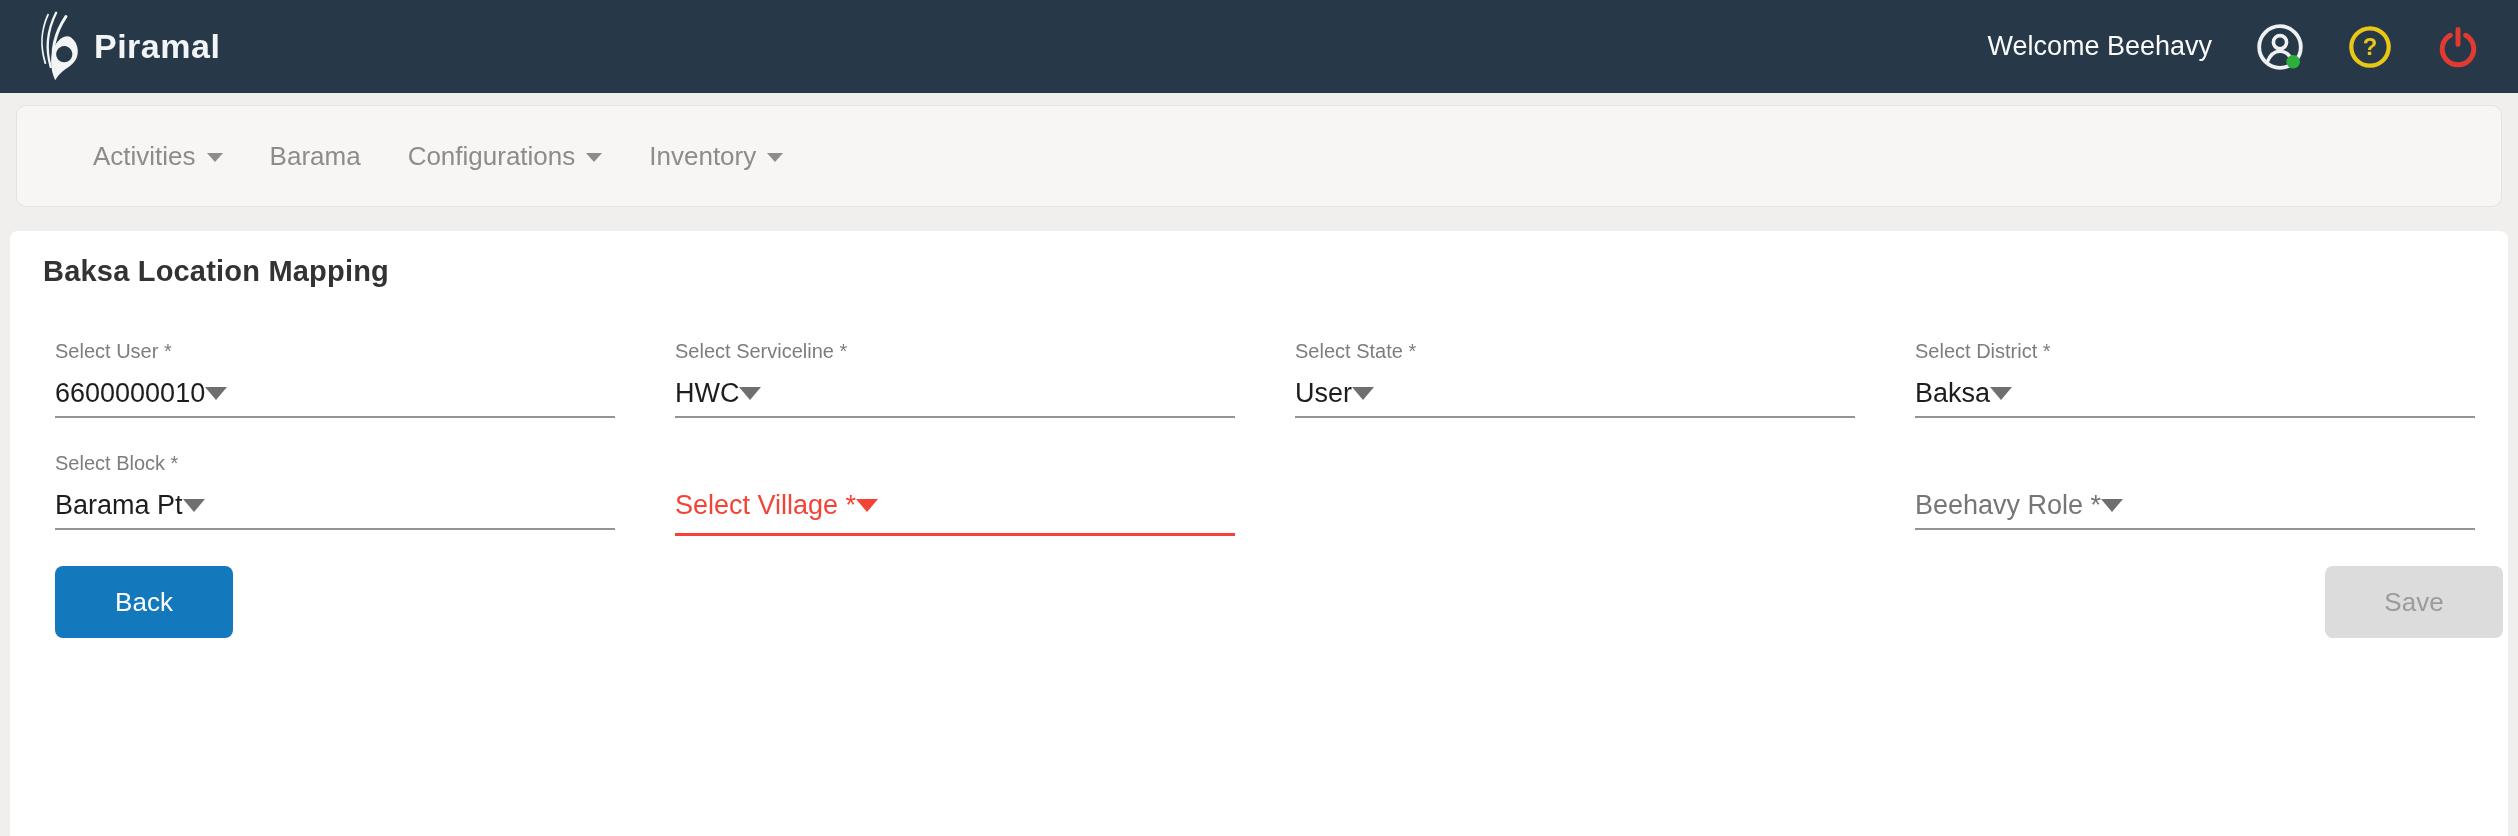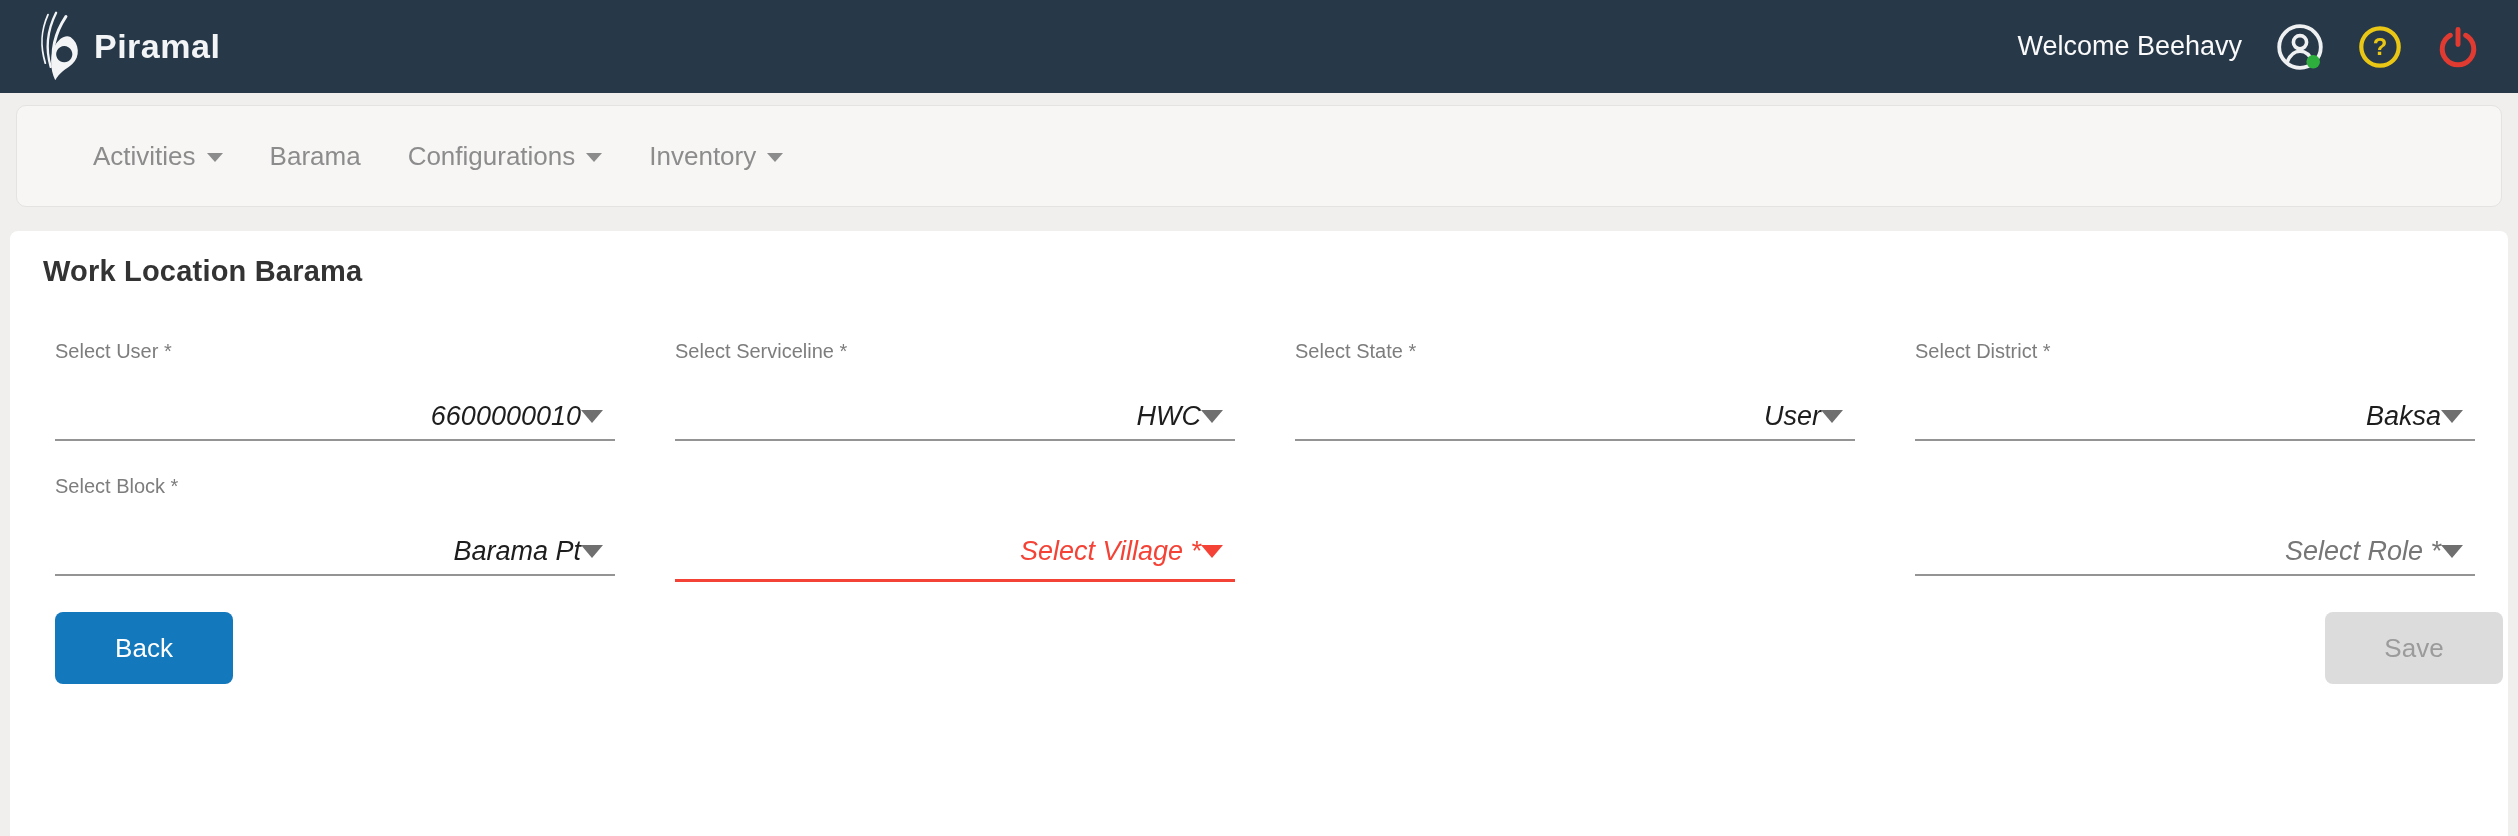--- a/index.html
+++ b/index.html
@@ -4,21 +4,21 @@
 <style>
   * { margin:0; padding:0; box-sizing:border-box; }
   html,body { width:2518px; height:836px; overflow:hidden;
     font-family:"Liberation Sans","DejaVu Sans",sans-serif; background:#f0efee; }
 
   
   .app-header { height:93px; background:#273849; display:flex; align-items:center;
     padding:0 38px 0 30px; }
   .brand { display:flex; align-items:center; gap:10px; }
   .brand-name { color:#f2f4f6; font-size:34px; font-weight:bold; letter-spacing:.5px; }
-  .header-right { margin-left:auto; display:flex; align-items:center; gap:34px; }
+  .header-right { margin-left:auto; display:flex; align-items:center; gap:44px; }
   .welcome { color:#fafafa; font-size:27px; }
   .hicon { display:flex; align-items:center; justify-content:center; cursor:pointer; }
 
   
   .nav-card { margin:12px 16px 0 16px; height:102px; background:#f7f6f5;
     border:1px solid #e4e3e2; border-radius:10px; display:flex; align-items:center;
     padding-left:76px; gap:47px; }
   .nav-item { display:flex; align-items:center; gap:11px; color:#8c8c8c;
     font-size:26px; cursor:pointer; }
   .nav-caret { width:0; height:0; border-left:8px solid transparent;
@@ -27,23 +27,23 @@
   
   .main-card { margin:24px 10px 0 10px; height:620px; background:#ffffff;
     border-radius:8px; }
   .page-title { padding:24px 0 0 33px; font-size:29px; font-weight:bold;
     color:#333333; letter-spacing:.2px; }
 
   .form-grid { margin-top:52px; padding:0 0 0 45px; display:grid;
     grid-template-columns:repeat(4,560px); column-gap:60px; row-gap:34px; }
   .field { cursor:pointer; }
   .field-label { font-size:20px; color:#7d7d7d; min-height:25px; }
-  .field-control { margin-top:36px; display:flex; align-items:center;
-    justify-content:flex-end; border-bottom:2px solid #949494;
-    padding:0 12px 7px 0;font-style:italic; }
+  .field-control { margin-top:13px; display:flex; align-items:center;
+    justify-content:flex-start; border-bottom:2px solid #949494;
+    padding:0 12px 7px 0; }
   .field-value { font-size:27px; color:#1d1d1d; white-space:nowrap; }
   .caret { width:0; height:0; border-left:11px solid transparent;
     border-right:11px solid transparent; border-top:13px solid #6f6f6f; }
   .field.placeholder .field-value { color:#767676; }
   .field.error .field-control { border-bottom:3px solid #f44336; padding-bottom:12px; }
   .field.error .field-value { color:#f44336; }
   .field.error .caret { border-top-color:#f44336; }
 
   .actions { margin-top:30px; padding:0 5px 0 45px; display:flex;
     justify-content:space-between; align-items:center; }
@@ -109,21 +109,21 @@
     <span>Configurations</span>
     <span class="nav-caret"></span>
   </div>
   <div class="nav-item">
     <span>Inventory</span>
     <span class="nav-caret"></span>
   </div>
 </nav>
 
 <main class="main-card">
-  <h1 class="page-title">Work Location Barama</h1>
+  <h1 class="page-title">Baksa Location Mapping</h1>
 
   <div class="form-grid">
 
     <div class="field filled">
       <div class="field-label">Select User *</div>
       <div class="field-control">
         <span class="field-value">6600000010</span>
         <span class="caret"></span>
       </div>
     </div>
@@ -168,21 +168,21 @@
       </div>
     </div>
 
     <div class="field placeholder">
       <div class="field-label"></div>
     </div>
 
     <div class="field placeholder">
       <div class="field-label"></div>
       <div class="field-control">
-        <span class="field-value">Select Role *</span>
+        <span class="field-value">Beehavy Role *</span>
         <span class="caret"></span>
       </div>
     </div>
 
   </div>
 
   <div class="actions">
     <button class="btn btn-back">Back</button>
     <button class="btn btn-save" aria-disabled="true">Save</button>
   </div>

